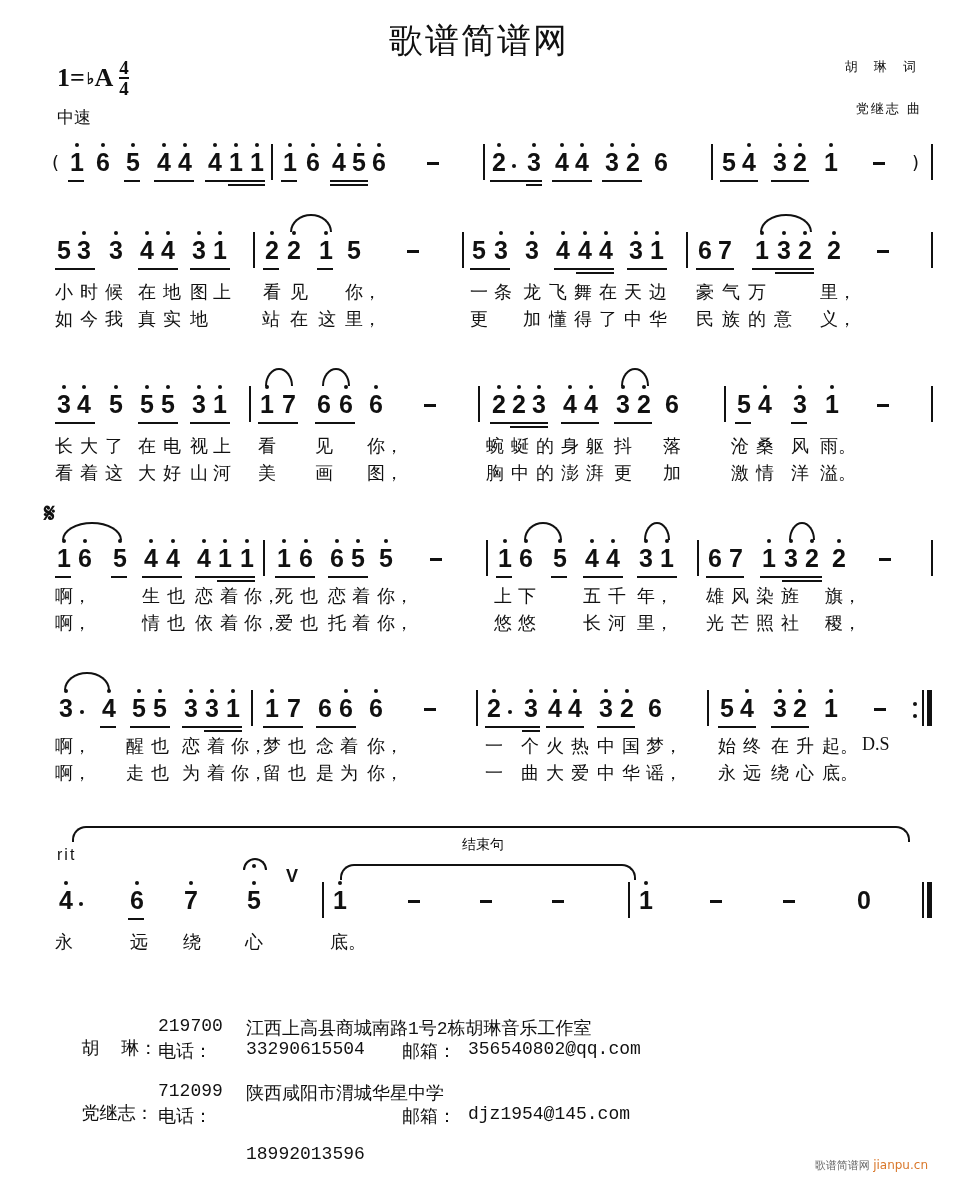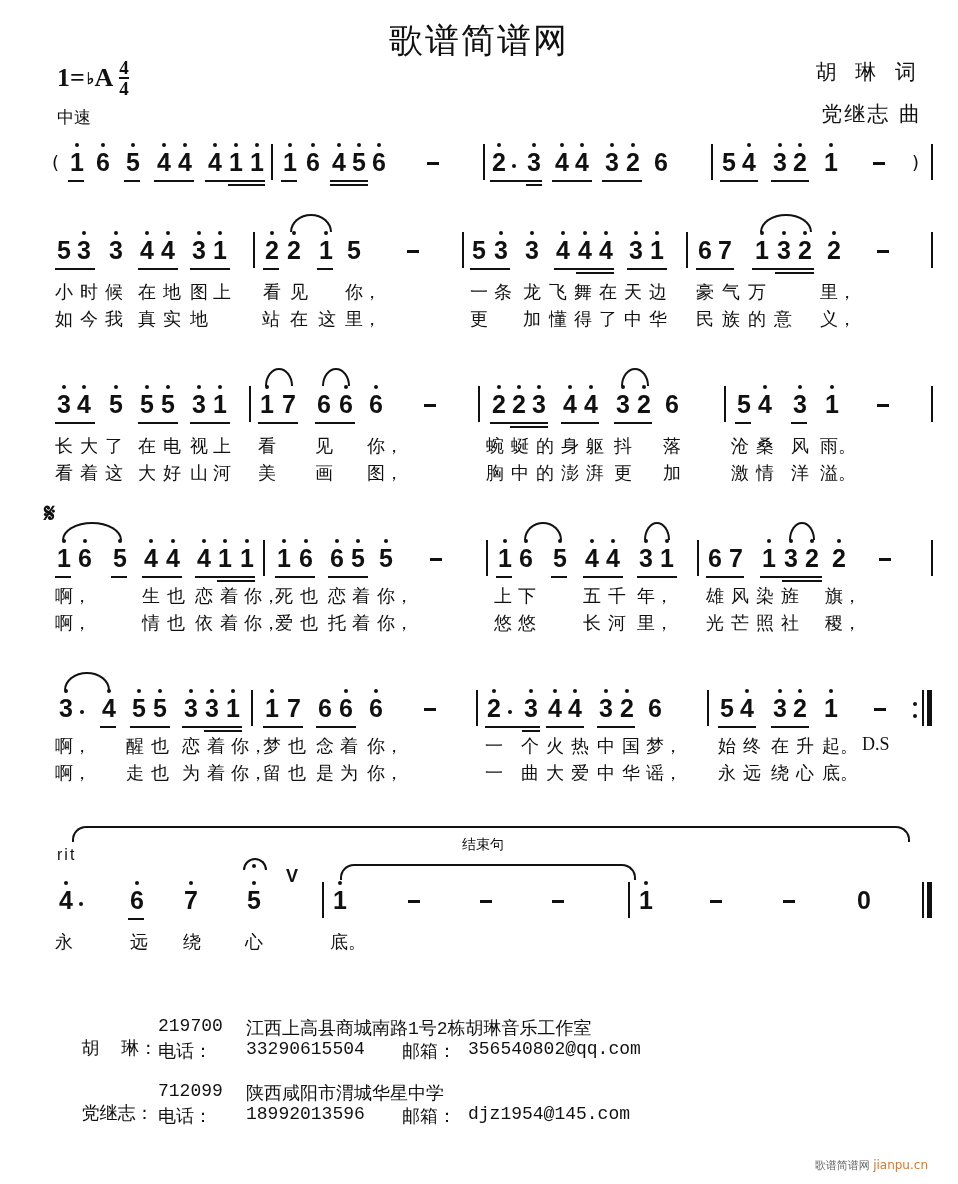--- a/index.html
+++ b/index.html
@@ -8,21 +8,21 @@
   .abs { position: absolute; }
   .title { left: 0; width: 958px; top: 18px; text-align: center; font-size: 34px;
            font-family: "DejaVu Sans", sans-serif; letter-spacing: 2px; }
   .key { left: 57px; top: 58px; font-size: 26px; font-weight: bold;
          font-family: "Liberation Serif", serif; display: flex; align-items: center; }
   .key .flat { font-size: 16px; vertical-align: super; margin-left: 2px; }
   .key .frac { display: inline-flex; flex-direction: column; align-items: center;
                font-size: 19px; line-height: 19px; margin-left: 6px; }
   .key .frac span:first-child { border-bottom: 2px solid #111; }
   .tempo { left: 57px; top: 106px; font-size: 17px; font-family: "DejaVu Sans", sans-serif; }
-  .credit { right: 36px; font-size: 21px; font-family: "DejaVu Sans", sans-serif; letter-spacing: 6px; }
+  .credit { right: 36px; font-size: 13px; font-family: "DejaVu Sans", sans-serif; letter-spacing: 6px; }
 
   .row { position: absolute; left: 0; width: 958px; height: 40px; }
   .n { position: absolute; font-family: "Liberation Sans", sans-serif; font-weight: bold;
        font-size: 25px; top: 8px; width: 18px; text-align: center; line-height: 28px; }
   .n.hi::before { content: ""; position: absolute; left: 7px; top: -5px; width: 4px; height: 4px;
                   background: #111; border-radius: 50%; }
   .dash { position: absolute; top: 22px; width: 12px; height: 3px; background: #111; }
   .bar { position: absolute; top: 4px; width: 2px; height: 36px; background: #111; }
   .dbar { position: absolute; top: 4px; width: 5px; height: 36px; background: #111; }
   .u1 { position: absolute; top: 40px; height: 2px; background: #111; }
@@ -558,20 +558,20 @@
 <div class="abs contact" style="left:246px; top:1039px">33290615504</div>
 <div class="abs contact" style="left:402px; top:1039px">邮箱：</div>
 <div class="abs contact" style="left:468px; top:1039px">356540802@qq.com</div>
 
 <div class="abs contact" style="left:60px; top:1081px">
   <span>党继志：</span>
 </div>
 <div class="abs contact" style="left:158px; top:1081px">712099</div>
 <div class="abs contact" style="left:246px; top:1081px">陕西咸阳市渭城华星中学</div>
 <div class="abs contact" style="left:158px; top:1104px">电话：</div>
-<div class="abs contact" style="left:246px; top:1104px">18992013596</div>
+<div class="abs contact" style="left:246px; top:1144px">18992013596</div>
 <div class="abs contact" style="left:402px; top:1104px">邮箱：</div>
 <div class="abs contact" style="left:468px; top:1104px">djz1954@145.com</div>
 
 <div class="abs watermark">
   <span>歌谱简谱网</span>
   <span class="brand">jianpu.cn</span>
 </div>
 
 </body></html>

